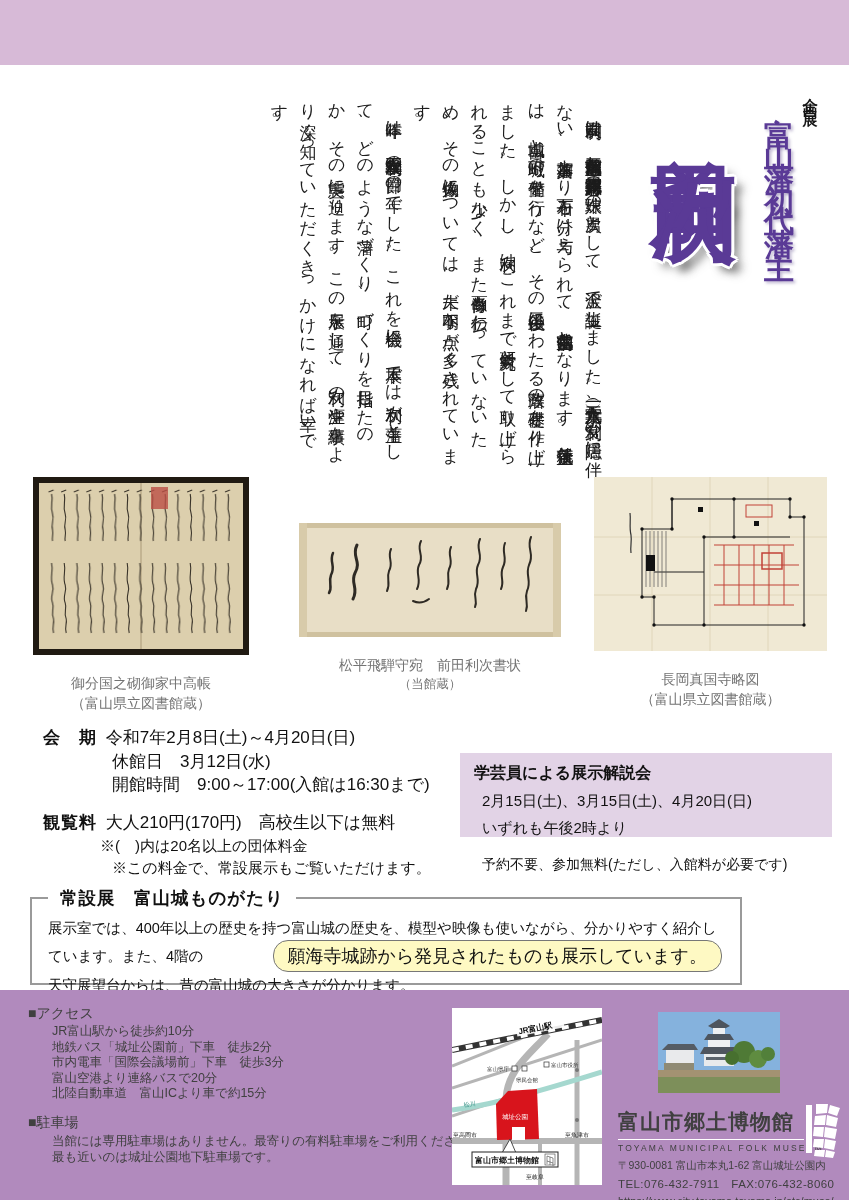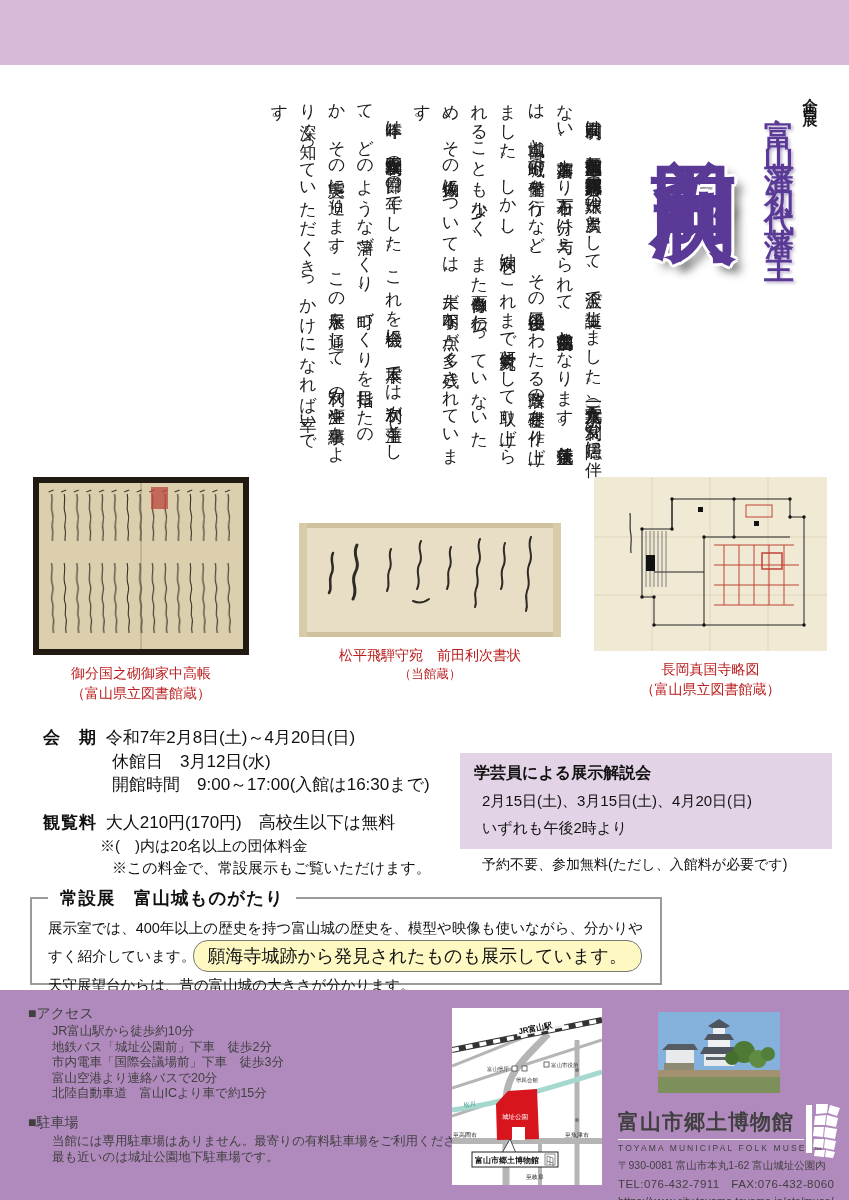--- a/index.html
+++ b/index.html
@@ -19,36 +19,36 @@
               text-shadow:-3px 0 0 #fff,3px 0 0 #fff,0 -3px 0 #fff,0 3px 0 #fff,
                           -2px -2px 0 #fff,2px 2px 0 #fff,-2px 2px 0 #fff,2px -2px 0 #fff,
                           8px 8px 9px rgba(70,70,70,.5);}
   .article{position:absolute;top:92px;right:242px;height:368px;width:512px;
            font-family:"Liberation Serif",serif;font-size:17px;line-height:1.68;color:#1c1c1c;}
   .article p{margin:0;text-indent:1em;}
 
   
   .figure{position:absolute;text-align:center;}
   .figure svg{display:block;}
-  .fig-caption{font-size:14px;line-height:1.4;margin-top:9px;color:#b91c1c;}
+  .fig-caption{font-size:14px;line-height:1.4;margin-top:19px;color:#737373;}
   .fig-caption .sub{font-size:12.5px;}
 
   
   .iline{position:absolute;white-space:nowrap;font-size:17px;}
   .ilabel{font-weight:bold;margin-right:4px;letter-spacing:1px;}
   .inote{font-size:15px;}
 
-  .talk-box{position:absolute;left:460px;top:753px;width:372px;height:96px;background:#e2d3e6;
+  .talk-box{position:absolute;left:460px;top:753px;width:372px;height:84px;background:#e2d3e6;
             box-sizing:border-box;padding:10px 14px;}
   .talk-title{font-weight:bold;font-size:16px;}
   .talk-line{font-size:15px;margin-top:8px;padding-left:8px;}
   .talk-note{font-size:14px;margin-top:18px;padding-left:8px;}
 
   
-  .permanent{position:absolute;left:30px;top:897px;width:632px;height:88px;
+  .permanent{position:absolute;left:30px;top:897px;width:712px;height:88px;
              border:2px solid #9a9a9a;box-sizing:border-box;background:#fff;}
   .perm-legend{position:absolute;top:-13px;left:16px;background:#fff;padding:0 12px;
                font-weight:bold;font-size:17.5px;letter-spacing:1px;}
   .perm-body{padding:15px 16px 0;font-size:14.5px;line-height:1.95;}
   .pill{position:absolute;right:18px;bottom:11px;border:1.5px solid #777;border-radius:15px;
         background:#fef9c3;font-size:18px;padding:3px 14px;white-space:nowrap;}
 
   
   .footer{position:absolute;left:0;top:990px;width:849px;height:210px;background:#b18abd;color:#404040;}
   .f-title{position:absolute;font-size:14px;white-space:nowrap;}

